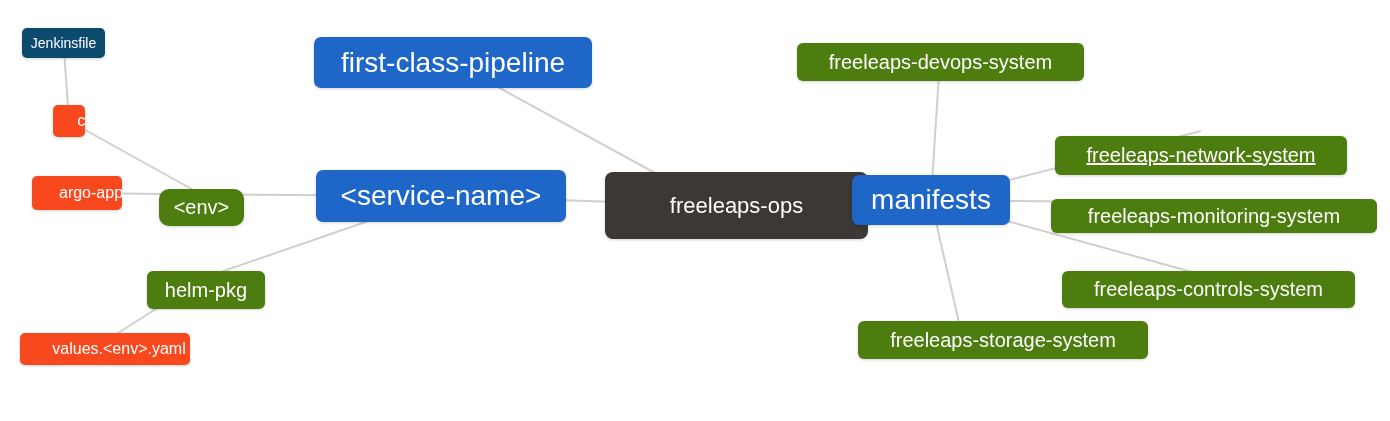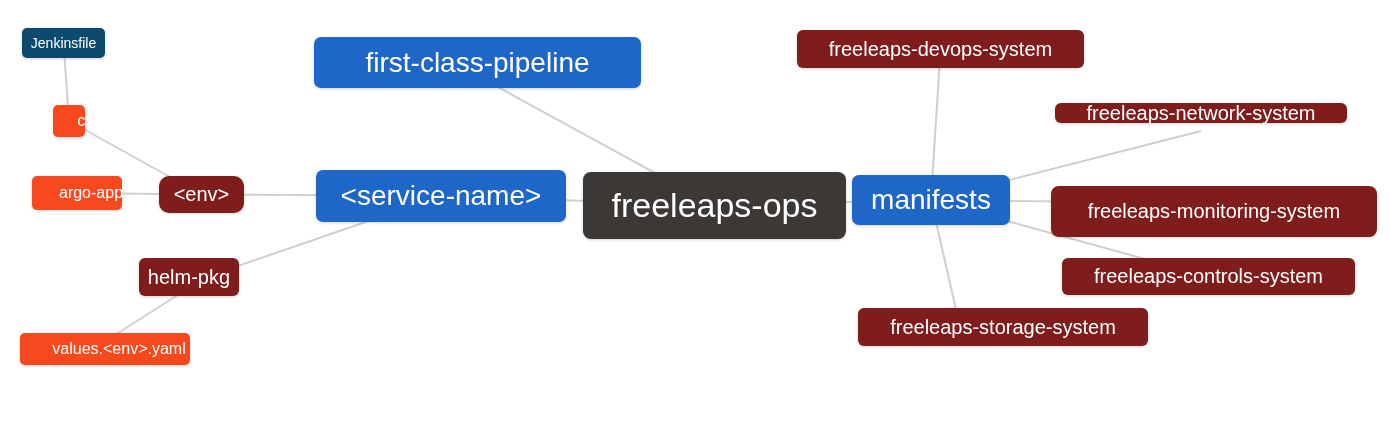--- a/index.html
+++ b/index.html
@@ -28,29 +28,29 @@
     align-items: center;
     justify-content: center;
     color: #ffffff;
     white-space: nowrap;
     border-radius: 6px;
     box-shadow: 0 1px 3px rgba(0,0,0,0.18);
     cursor: pointer;
     box-sizing: border-box;
   }
   
-  .n-root { font-size: 34px; border-radius: 8px; }
+  .n-root { font-size: 22px; border-radius: 8px; margin-left: 22px; }
   .n-l1   { font-size: 28px; border-radius: 7px; }
   .n-l2   { font-size: 20px; border-radius: 6px; }
   .n-l3   { font-size: 16px; border-radius: 5px; }
   .n-l4   { font-size: 14px; border-radius: 5px; }
   
   .c-dark   { background: #3B3836; }
   .c-blue   { background: #1E66C7; }
-  .c-green  { background: #7f1d1d; }
+  .c-green  { background: #4d7c0f; margin-top: 13px; }
   .c-red    { background: #F7491D; padding-left: 28px; }
   .c-orange { background: #0c4a6e; }
 </style>
 </head>
 <body>
 
 <div class="canvas">
 
   <svg class="edges" width="1390" height="421" viewBox="0 0 1390 421">
     <g stroke="#CFCFCF" stroke-width="2" fill="none">
@@ -72,35 +72,35 @@
   </svg>
 
   <div class="node n-l4 c-orange" style="left:22px;  top:28px;  width:83px;  height:30px;">Jenkinsfile</div>
 
   <div class="node n-l3 c-red" style="left:53px;  top:105px; width:32px;  height:32px;">ci</div>
 
   <div class="node n-l3 c-red" style="left:32px;  top:176px; width:90px;  height:34px;">argo-app</div>
 
   <div class="node n-l2 c-green" style="left:159px; top:176px; width:85px;  height:37px;border-radius:10px;">&lt;env&gt;</div>
 
-  <div class="node n-l2 c-green" style="left:139px; top:258px; width:100px; height:38px;">helm-pkg</div>
+  <div class="node n-l2 c-green" style="left:147px; top:258px; width:118px; height:38px;">helm-pkg</div>
 
   <div class="node n-l3 c-red" style="left:8px;   top:333px; width:170px; height:32px;margin-left:12px;">values.&lt;env&gt;.yaml</div>
 
-  <div class="node n-l1 c-blue" style="left:314px; top:37px;  width:327px; height:51px;">first-class-pipeline</div>
+  <div class="node n-l1 c-blue" style="left:314px; top:37px;  width:278px; height:51px;">first-class-pipeline</div>
 
   <div class="node n-l1 c-blue" style="left:316px; top:170px; width:250px; height:52px;">&lt;service-name&gt;</div>
 
   <div class="node n-root c-dark" style="left:583px; top:172px; width:263px; height:67px;">freeleaps-ops</div>
 
   <div class="node n-l1 c-blue" style="left:852px; top:175px; width:158px; height:50px;">manifests</div>
 
   <div class="node n-l2 c-green" style="left:797px; top:30px;  width:287px; height:38px;">freeleaps-devops-system</div>
 
-  <div class="node n-l2 c-green" style="left:1055px; top:103px; width:292px; height:20px;">freeleaps-network-system</div>
+  <div class="node n-l2 c-green" style="left:1055px; top:123px; width:292px; height:39px;text-decoration:underline;">freeleaps-network-system</div>
 
-  <div class="node n-l2 c-green" style="left:1051px; top:186px; width:326px; height:51px;border-radius:8px;">freeleaps-monitoring-system</div>
+  <div class="node n-l2 c-green" style="left:1051px; top:186px; width:326px; height:34px;">freeleaps-monitoring-system</div>
 
   <div class="node n-l2 c-green" style="left:1062px; top:258px; width:293px; height:37px;">freeleaps-controls-system</div>
 
   <div class="node n-l2 c-green" style="left:858px; top:308px; width:290px; height:38px;">freeleaps-storage-system</div>
 
 </div>
 
 </body></html>

